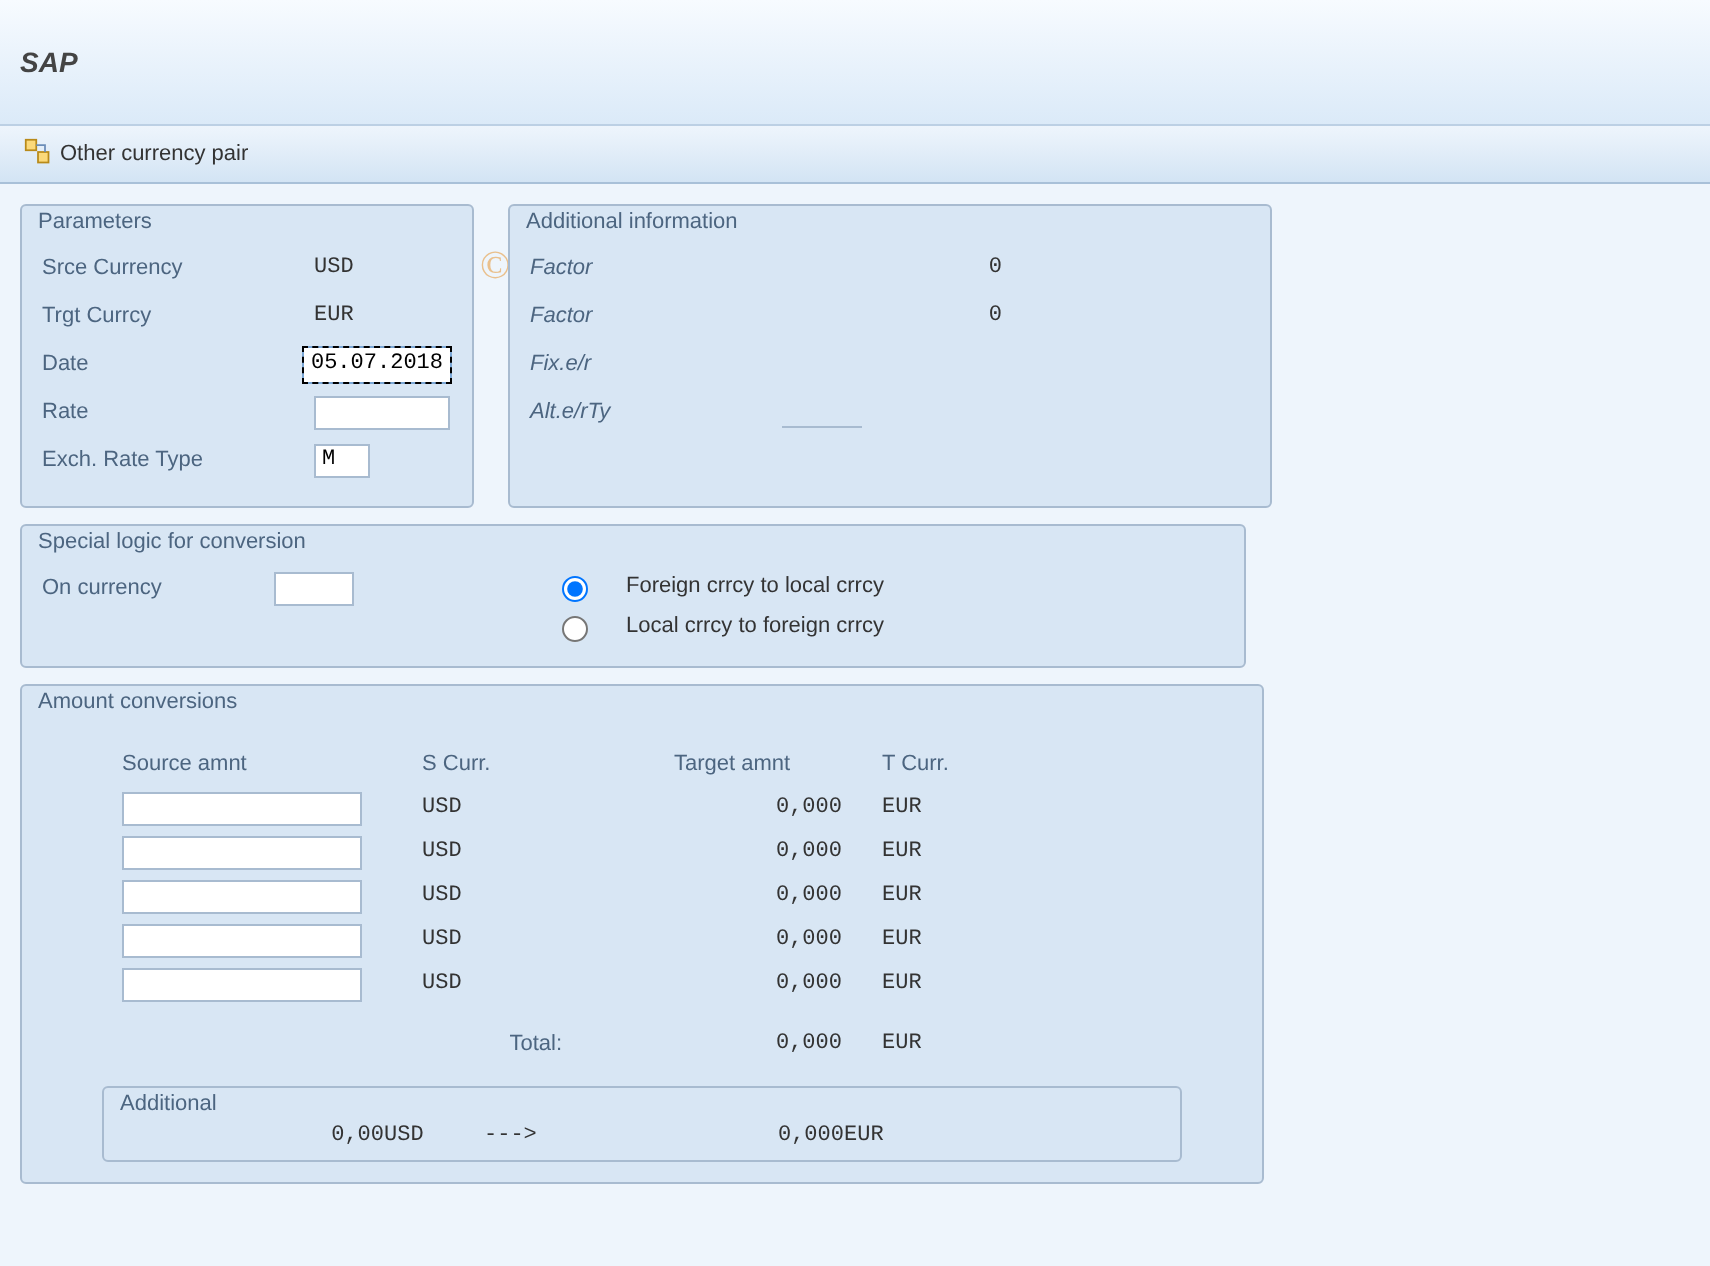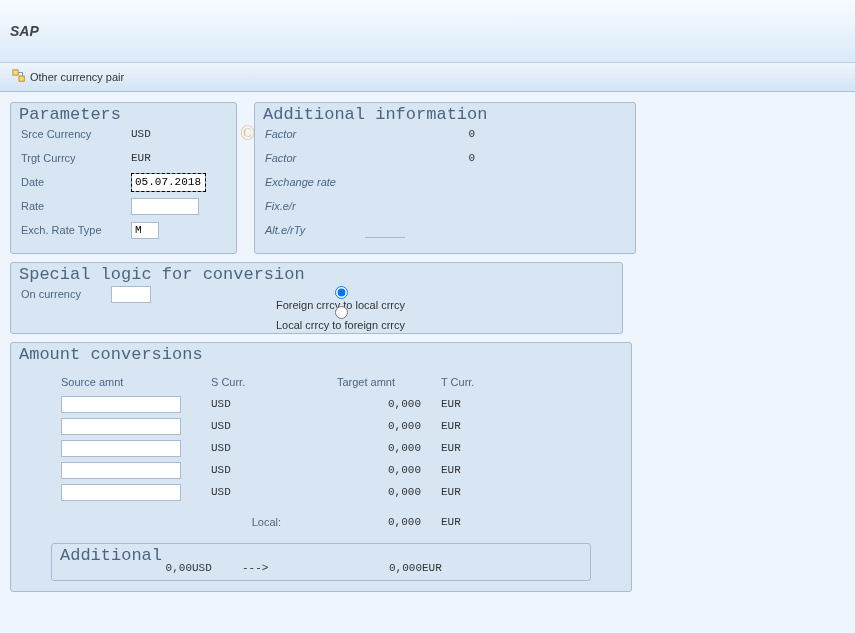--- a/index.html
+++ b/index.html
@@ -58,33 +58,33 @@
     border: 1px solid #a8bbd0;
     border-radius: 3px;
     background: #d8e6f4;
     position: relative;
     margin-bottom: 8px;
   }
   .groupbox .legend {
     position: absolute;
     top: 2px;
     left: 8px;
-    font-size: 17px;
+    font-size: 11px;
     color: #4c6580;
     background: transparent;
-    font-family: Liberation Mono, monospace;
   }
   .groupbox-inner {
     padding: 20px 10px 10px 10px;
   }
   .param-row {
     display: flex;
     align-items: center;
     height: 22px;
     margin-bottom: 2px;
+    gap: 26px;
   }
   .param-label {
     width: 110px;
     color: #4c6580;
   }
   .addinfo-label { width: 100px; color:#4c6580;font-style:italic; }
   input.field {
     border: 1px solid #a8bbd0;
     background: #fff;
     height: 17px;
@@ -97,28 +97,28 @@
     background: #fff;
     border: 1px solid #7ba7d6;
     outline: 1px dashed #000;
     outline-offset: -1px;
     font-family: "Courier New", monospace;
     font-size: 11px;
     width: 75px;
     height: 19px;
     padding: 0 3px;
     box-sizing: border-box;
+    text-align: center;
   }
   .plain-read { font-family: "Courier New", monospace; color:#333; }
   .radio-row {
     display: flex;
     align-items: center;
-    gap: 0;
+    gap: 16px;
     height: 20px;
-    flex-direction: column;
   }
   .amount-conv {
     width: 620px;
   }
   .amt-header, .amt-row {
     display: grid;
     grid-template-columns: 150px 80px 150px 70px;
     column-gap: 0;
     align-items: center;
     height: 22px;
@@ -218,24 +218,20 @@
       <div class="groupbox-inner">
         <div class="param-row">
           <span class="addinfo-label">Factor</span>
           <span class="plain-read" style="width:110px; text-align:right; display:inline-block;">0</span>
         </div>
         <div class="param-row">
           <span class="addinfo-label">Factor</span>
           <span class="plain-read" style="width:110px; text-align:right; display:inline-block;">0</span>
         </div>
         <div class="param-row">
-          <span class="addinfo-label">Exchange rate</span>
-          <span class="plain-read"></span>
-        </div>
-        <div class="param-row">
           <span class="addinfo-label">Fix.e/r</span>
           <span class="plain-read"></span>
         </div>
         <div class="param-row">
           <span class="addinfo-label">Alt.e/rTy</span>
           <span style="border-bottom:1px solid #a8bbd0; width:40px; height:14px; display:inline-block;"></span>
         </div>
       </div>
     </div>
   </div>
@@ -298,21 +294,21 @@
           </div>
           <div class="amt-row">
             <span><input class="field" style="width: 120px;" value=""></span>
             <span class="scurr">USD</span>
             <span class="tgt">0,000</span>
             <span class="tcurr">EUR</span>
           </div>
         </div>
       <div class="total-row">
         <span></span>
-        <span style="color:#4c6580; text-align:right; padding-right:10px;">Local:</span>
+        <span style="color:#4c6580; text-align:right; padding-right:10px;">Total:</span>
         <span class="tgt" style="text-align:right; padding-right:20px; font-family:'Courier New',monospace;">0,000</span>
         <span class="tcurr" style="font-family:'Courier New',monospace;">EUR</span>
       </div>
 
       <div class="conversion-box">
         <div class="legend">Additional</div>
         <div class="conv-row">
           <span class="r">0,00</span>
           <span>USD</span>
           <span>---&gt;</span>

